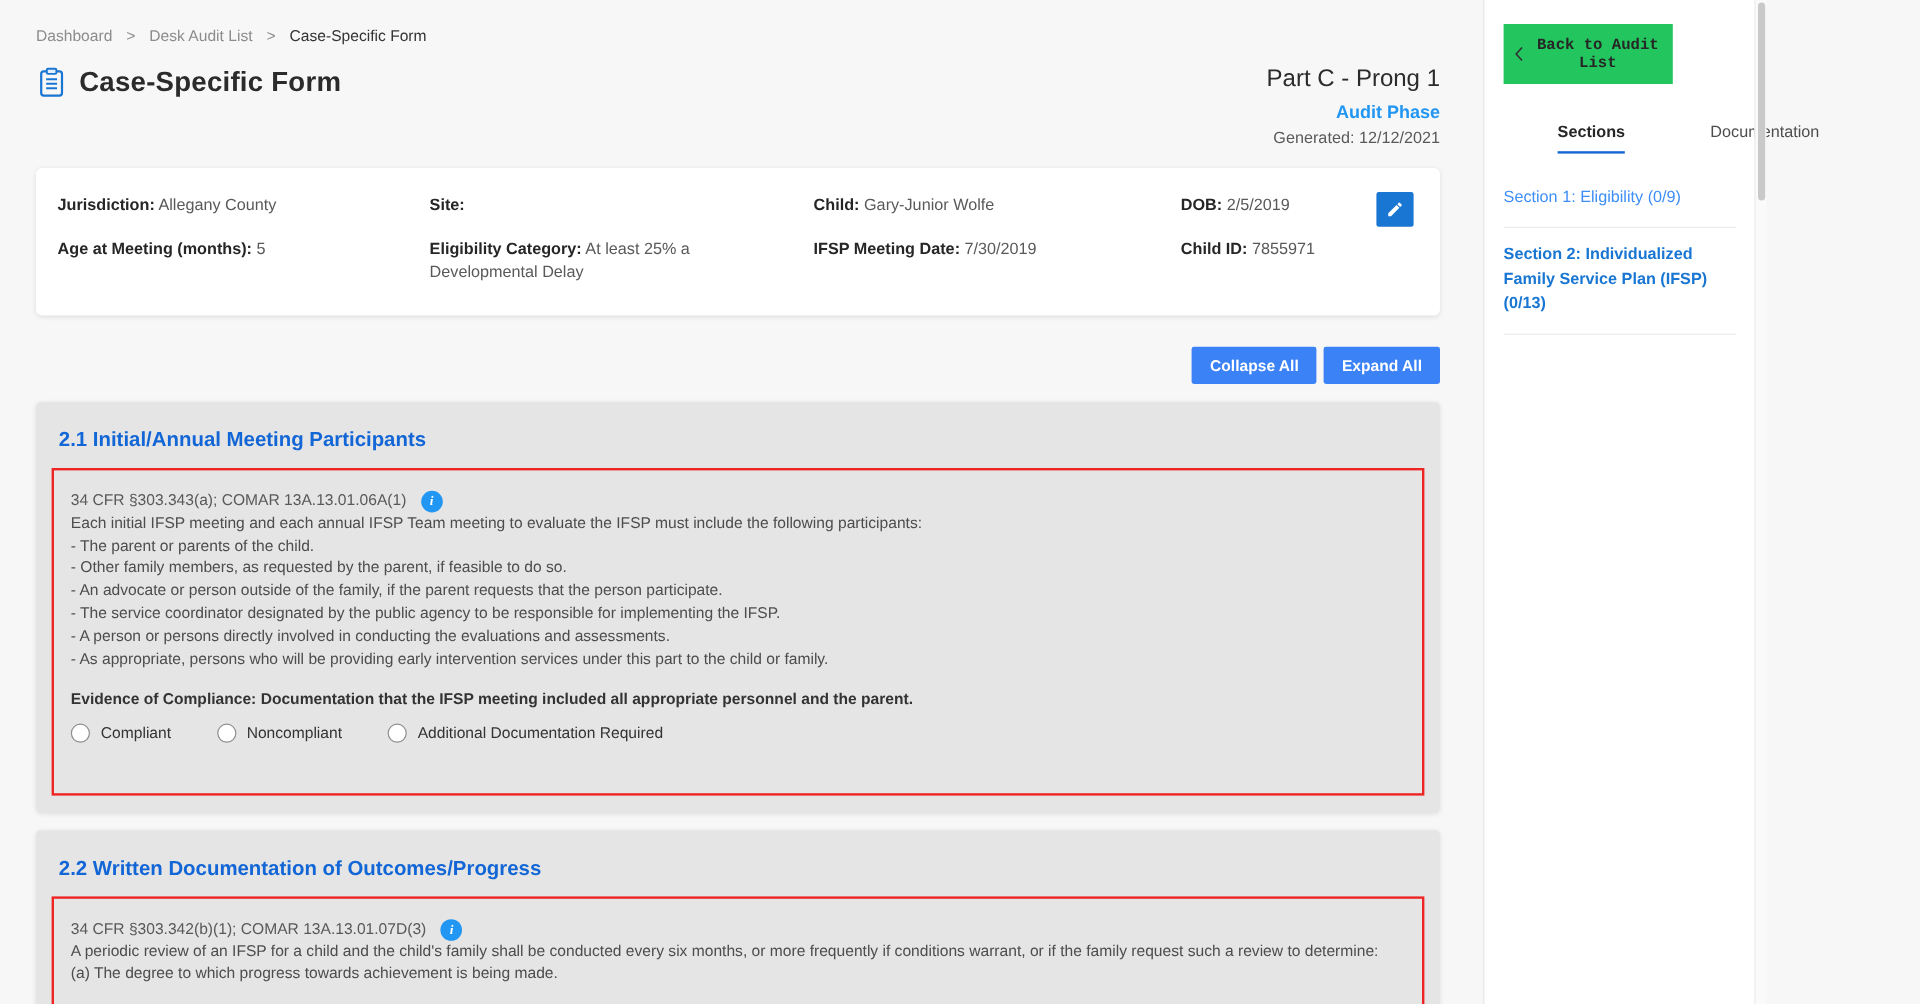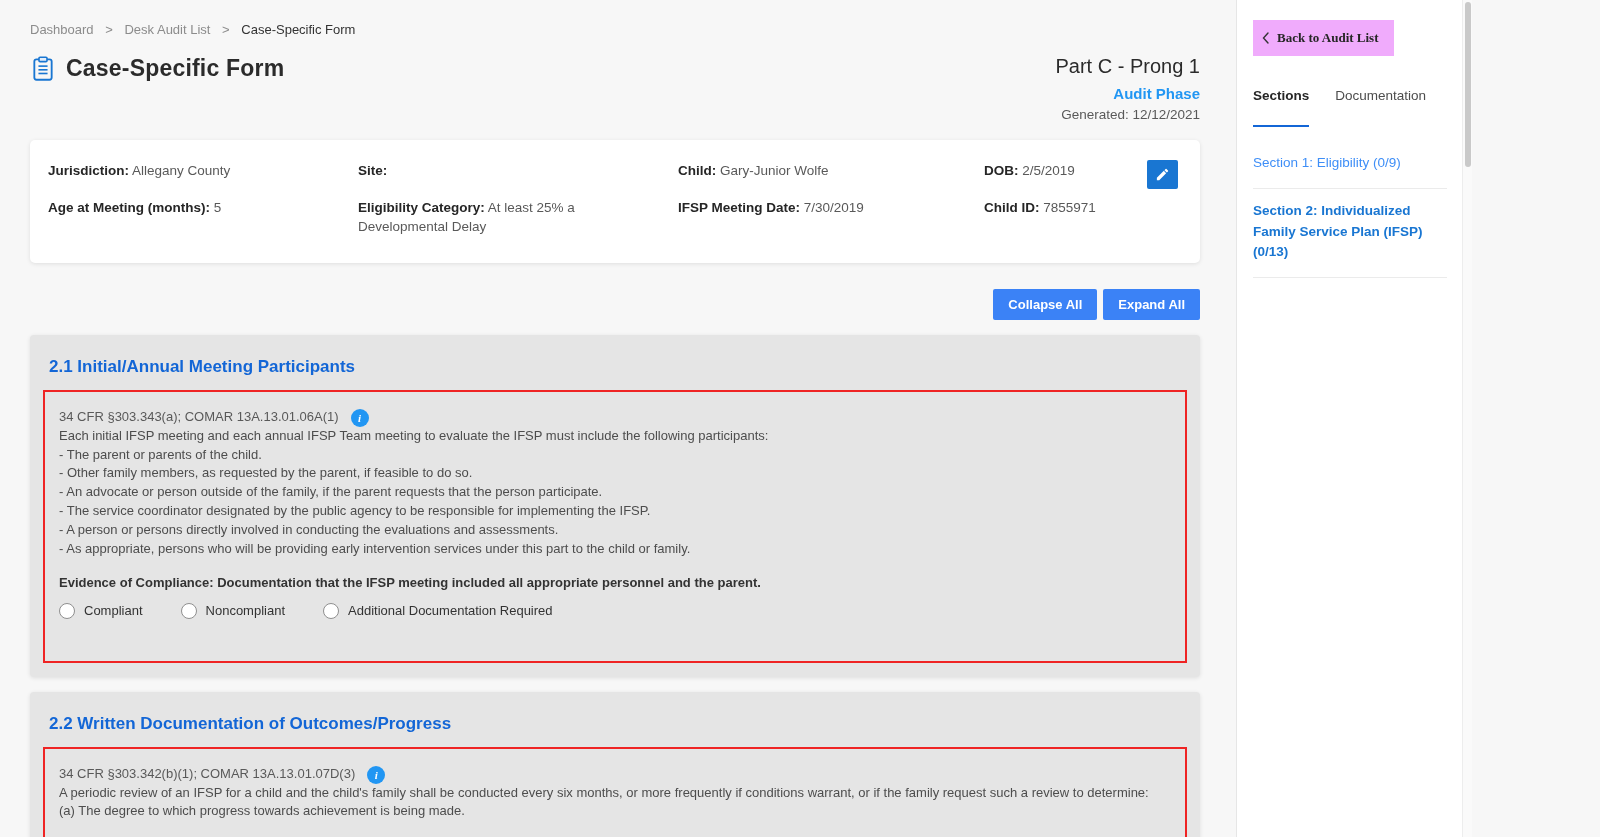--- a/index.html
+++ b/index.html
@@ -72,27 +72,27 @@
   }
   .radio-label { font-size:13px; color:#333; }
   .question-box.tall { padding-bottom:120px; }
 
   
   .sidebar {
     width:226px; background:#fff; border-left:1px solid #e6e6e6;
     padding:20px 15px 0 16px; flex:0 0 auto;
   }
   .back-btn {
-    display:flex; align-items:center; justify-content:flex-start; gap:7px;
-    width:141px; background:#f0abfc; border:none; cursor:pointer;
+    display:flex; align-items:center; justify-content:space-between; gap:7px;
+    width:141px; background:#22c55e; border:none; cursor:pointer;
     padding:10px 8px; font-size:13px; font-weight:700; color:#262626;
-    font-family:Liberation Serif, serif;
+    font-family:Liberation Mono, monospace;
   }
   .tabs { display:flex; gap:26px; margin-top:32px; }
-  .tab { font-size:13.5px; cursor:pointer; padding-bottom:22px; }
+  .tab { font-size:13.5px; cursor:pointer; padding-bottom:9px;margin-left:45px; }
   .tab.active { color:#262626; font-weight:700; border-bottom:2px solid #1366d6; }
   .tab:not(.active) { color:#4d4d4d; }
   .side-nav { margin-top:14px; }
   .nav-item { display:block; font-size:13.5px; line-height:1.5; padding:12px 0 15px 0;
     border-bottom:1px solid #ebebeb; cursor:pointer; text-decoration:none; }
   .nav-item.normal { color:#3e8ef7; }
   .nav-item.current { color:#1976d2; font-weight:700; }
 
   
   .scrollbar-track {

